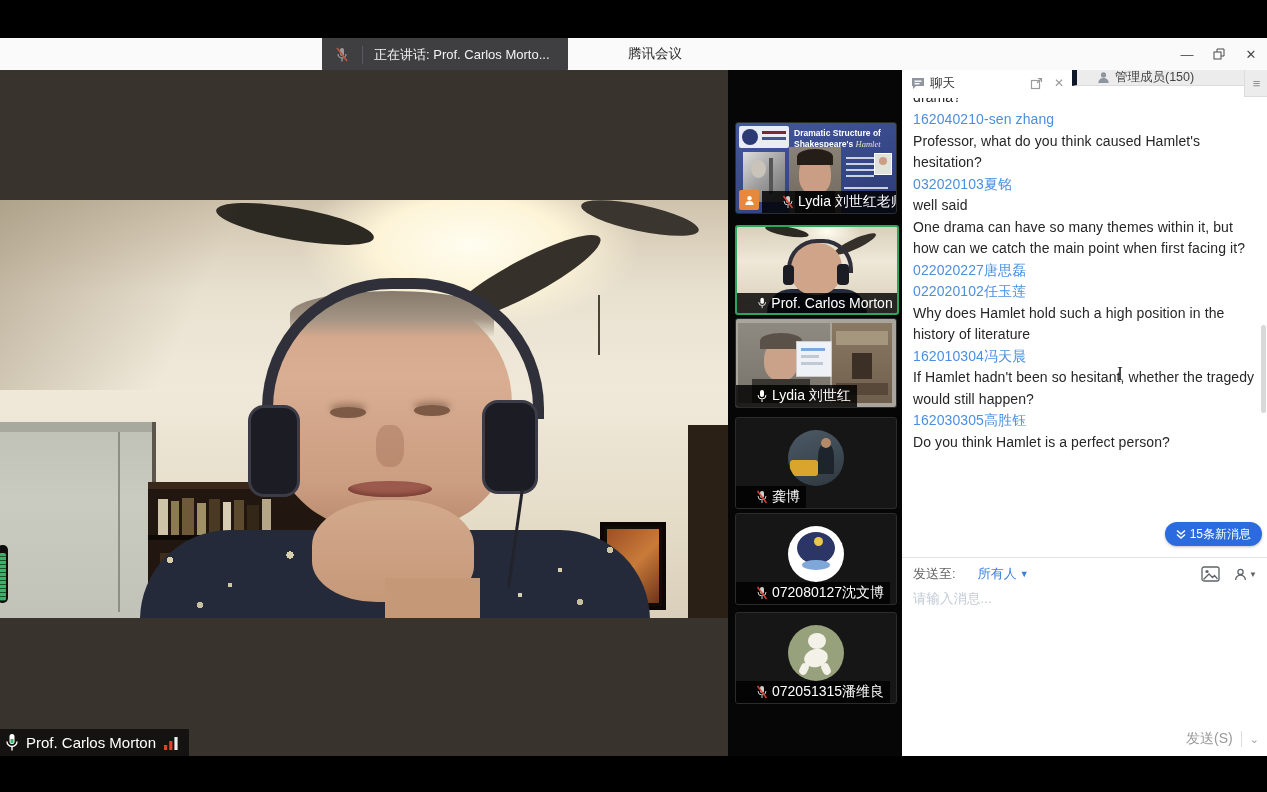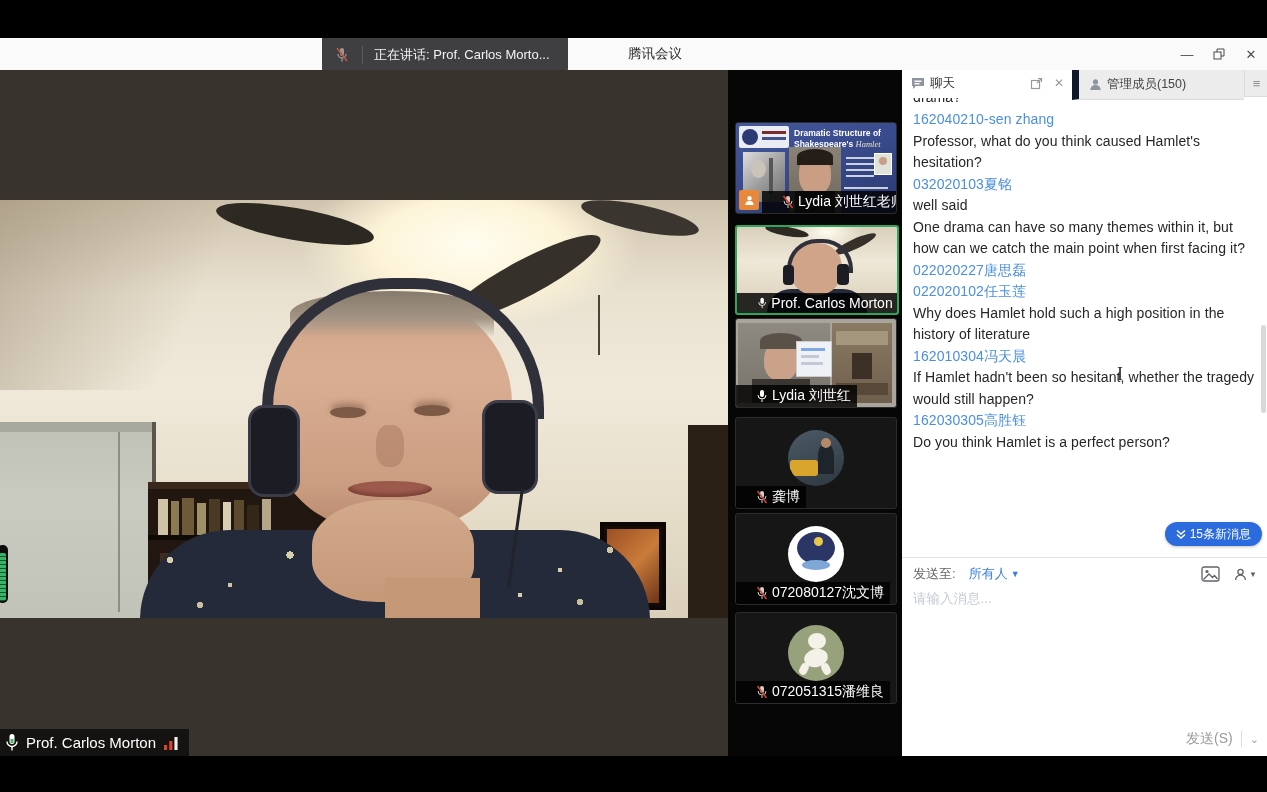--- a/index.html
+++ b/index.html
@@ -29,37 +29,37 @@
   .thumb.active{border:2px solid #2fa45c;}
   .label-bar{position:absolute;left:0;bottom:0;display:flex;align-items:center;gap:4px;background:rgba(0,0,0,.82);
              color:#fff;font-size:14px;padding:2px 6px 2px 20px;max-width:150px;white-space:nowrap;text-align:center;}
   .avatar-circle{position:absolute;left:50%;top:44%;transform:translate(-50%,-50%);width:56px;height:56px;border-radius:50%;overflow:hidden;}
   
   #chat-panel{position:absolute;left:902px;top:70px;width:365px;height:686px;background:#fff;}
   #chat-header{position:absolute;left:0;top:0;width:365px;height:26px;}
   #tab-chat{position:absolute;left:0;top:0;width:170px;height:26px;background:#fff;display:flex;align-items:center;gap:5px;
             padding-left:9px;box-sizing:border-box;font-size:12.5px;color:#333;}
   #tab-chat .spacer{flex:1;}
-  #tab-members{position:absolute;left:170px;top:0;width:172px;height:30px;background:#ececec;border-left:7px solid #0f172a;
-               border-bottom:1px solid #dcdcdc;display:flex;align-items:center;gap:5px;padding-left:10px;box-sizing:border-box;
+  #tab-members{position:absolute;left:170px;top:0;width:172px;height:16px;background:#ececec;border-left:5px solid #0f172a;
+               border-bottom:1px solid #dcdcdc;display:flex;align-items:center;gap:5px;padding-left:20px;box-sizing:border-box;
                font-size:12.5px;color:#444;}
   #chat-menu{position:absolute;left:342px;top:0;width:23px;height:26px;background:#ececec;border-bottom:1px solid #dcdcdc;
              border-left:1px solid #dcdcdc;display:flex;align-items:center;justify-content:center;color:#8f8f8f;font-size:13px;}
   #messages{position:absolute;left:0;top:26px;width:365px;height:461px;overflow:hidden;padding:2px 12px 0 11px;box-sizing:border-box;
             font-size:14px;line-height:21.5px;color:#262626;letter-spacing:.1px;}
   .clip-top{height:11px;overflow:hidden;}
   .clip-top div{margin-top:-11px;}
   .msg-author{color:#4a8fe0;}
   #new-msg-pill{position:absolute;right:5px;top:452px;height:24px;display:flex;align-items:center;gap:4px;background:#2b6bdd;
                 color:#ffffff;font-size:12px;border-radius:13px;padding:0 11px;box-shadow:0 1px 3px rgba(0,0,0,.25);}
   #chat-scroll{position:absolute;right:1px;top:255px;width:5px;height:88px;background:#d9d9d9;border-radius:3px;}
   #text-cursor{position:absolute;left:215px;top:294px;color:#2b2b2b;font-family:"Liberation Serif",serif;font-size:18px;}
   #composer{position:absolute;left:0;top:487px;width:365px;height:199px;border-top:1px solid #e3e3e3;box-sizing:border-box;}
   #sendto-row{position:absolute;left:11px;right:10px;top:6px;height:20px;display:flex;align-items:center;font-size:13px;color:#666;}
-  #sendto-select{color:#3a7fe0;margin-left:13px;display:flex;align-items:center;gap:3px;}
+  #sendto-select{color:#3a7fe0;margin-left:22px;display:flex;align-items:center;gap:3px;}
   #composer-icons{margin-left:auto;display:flex;align-items:center;gap:14px;}
   #msg-input{position:absolute;left:11px;top:32px;color:#c3cbd6;font-size:13.5px;}
   #send-row{position:absolute;right:8px;bottom:8px;display:flex;align-items:center;gap:8px;font-size:14px;color:#999;}
   #send-row .vline{width:1px;height:16px;background:#ddd;}
   
   .slide-title{position:absolute;left:58px;top:5px;width:98px;color:#fff;font-size:8.5px;font-weight:bold;line-height:11px;}
   .slide-title .ital{font-family:"Liberation Serif",serif;font-style:italic;font-weight:normal;color:#e8e2c8;}
   .tiny-line{position:absolute;height:2px;background:rgba(255,255,255,.75);}
 </style>
 </head>

